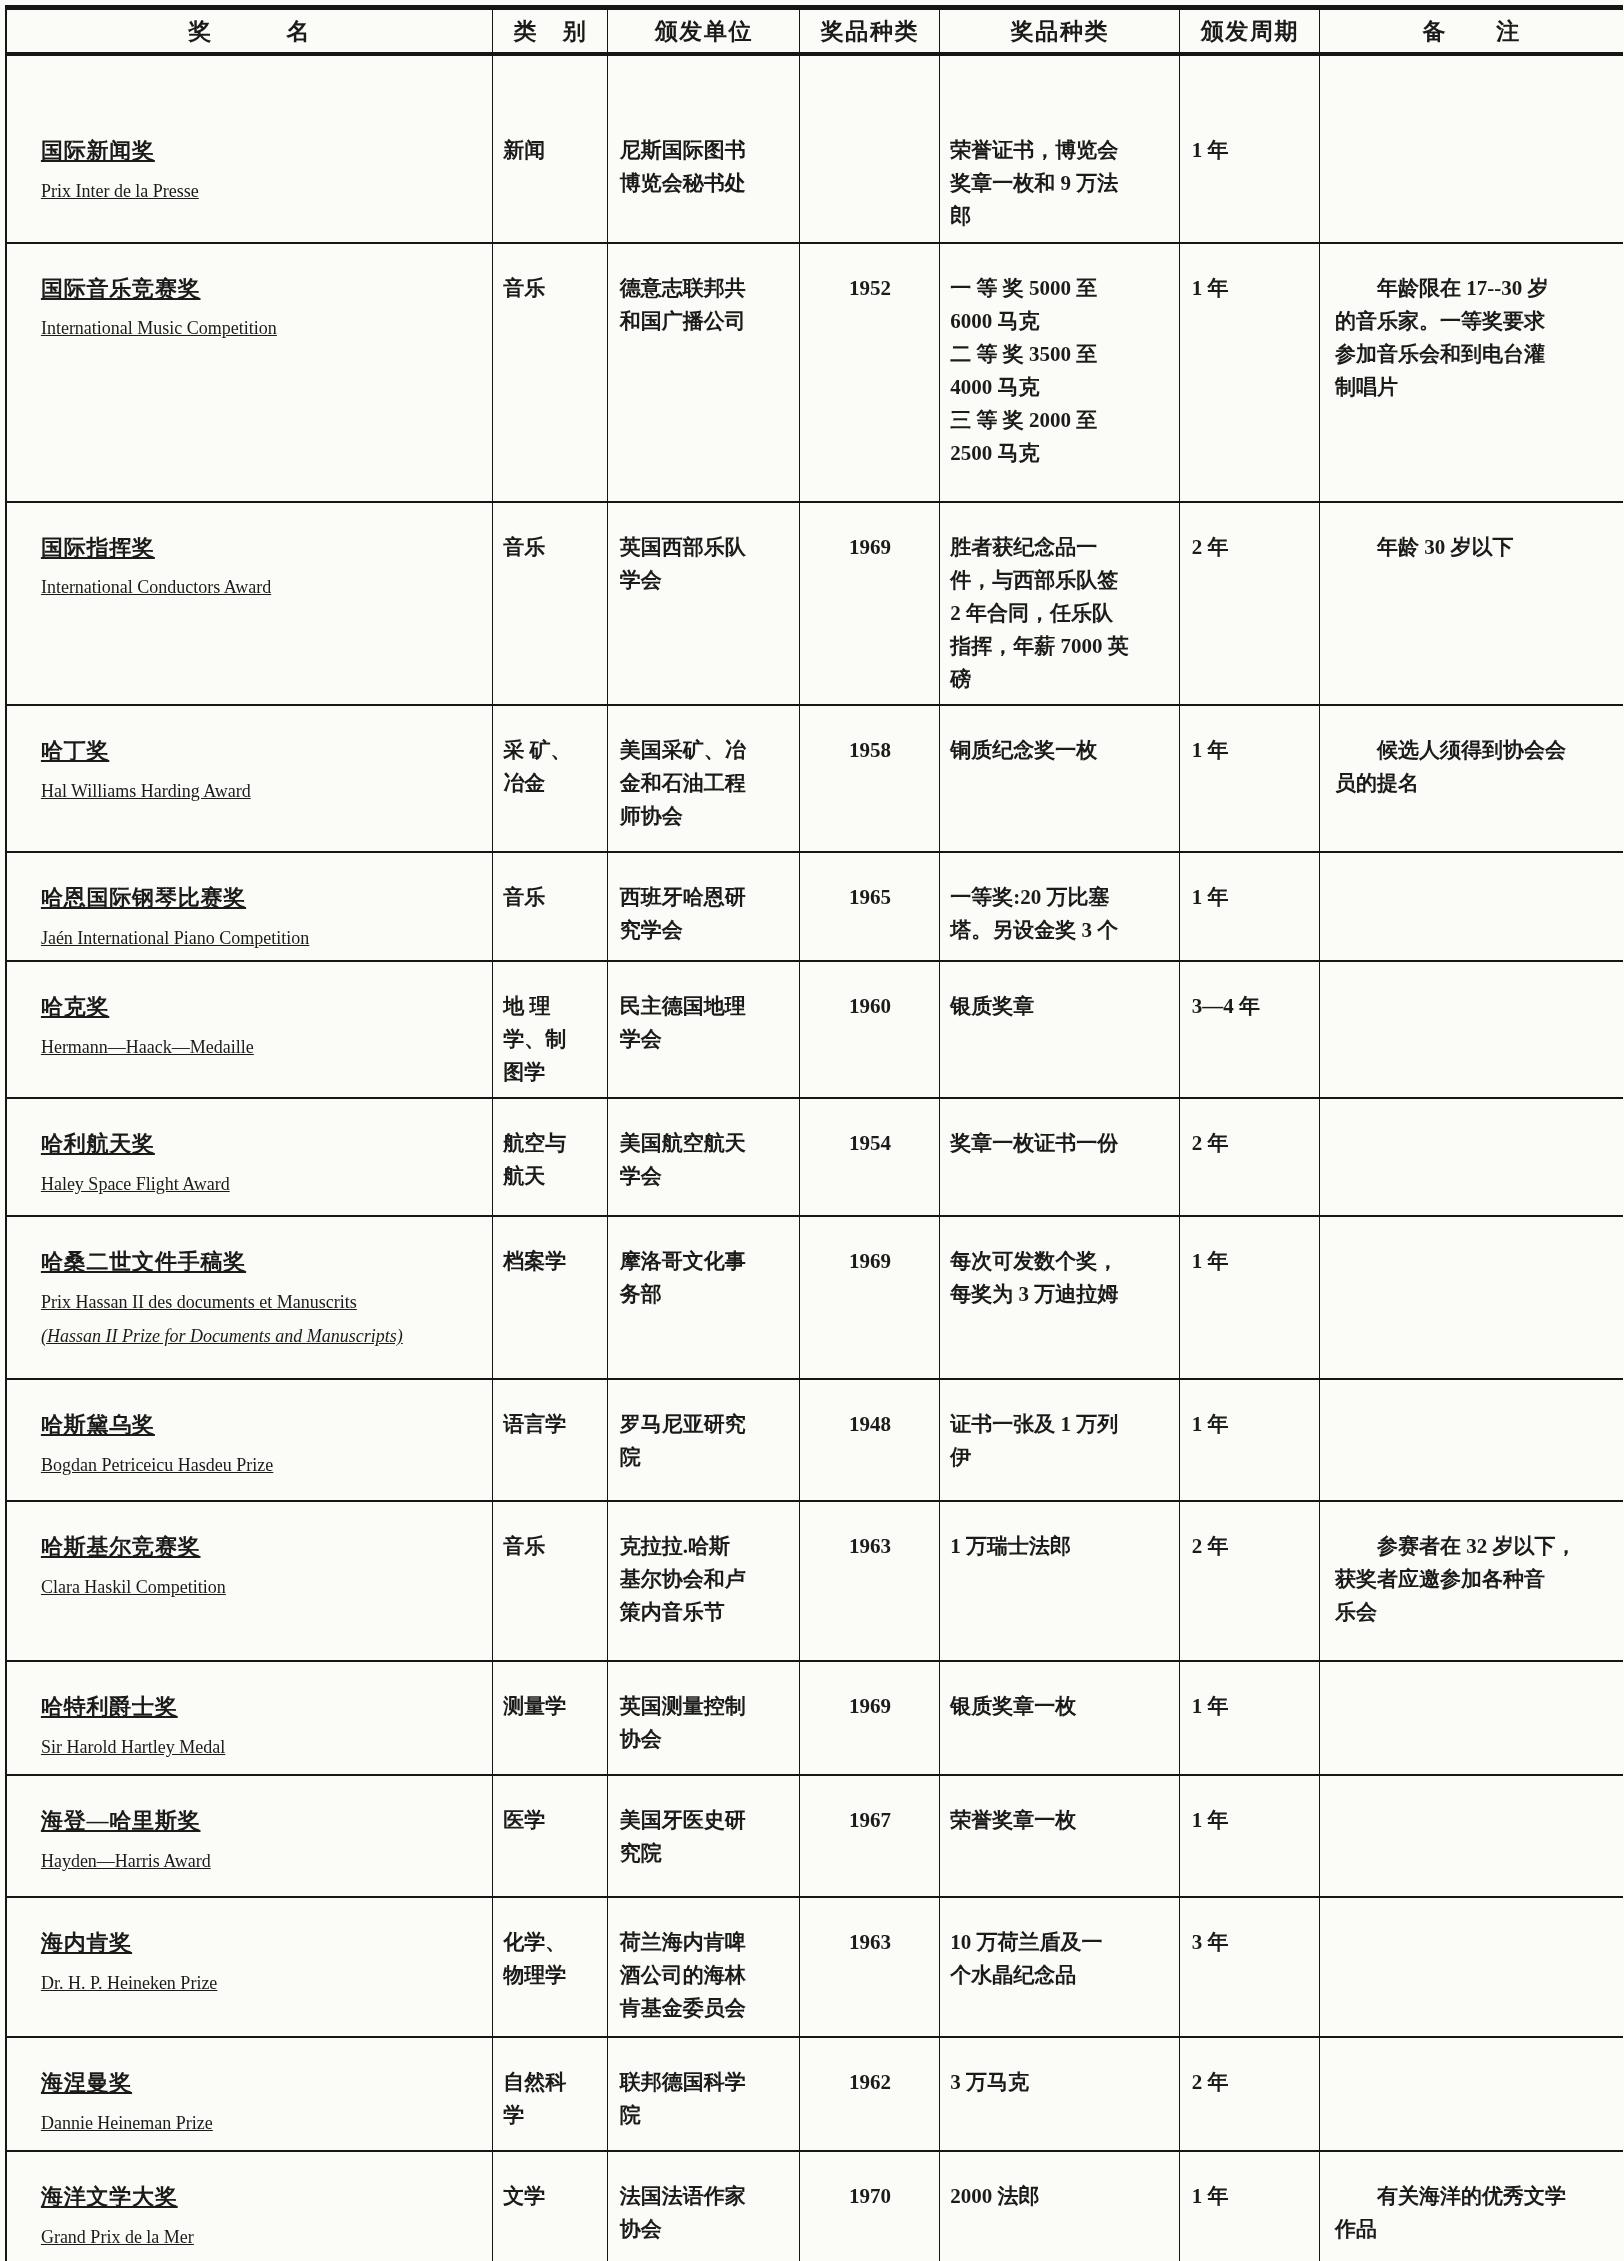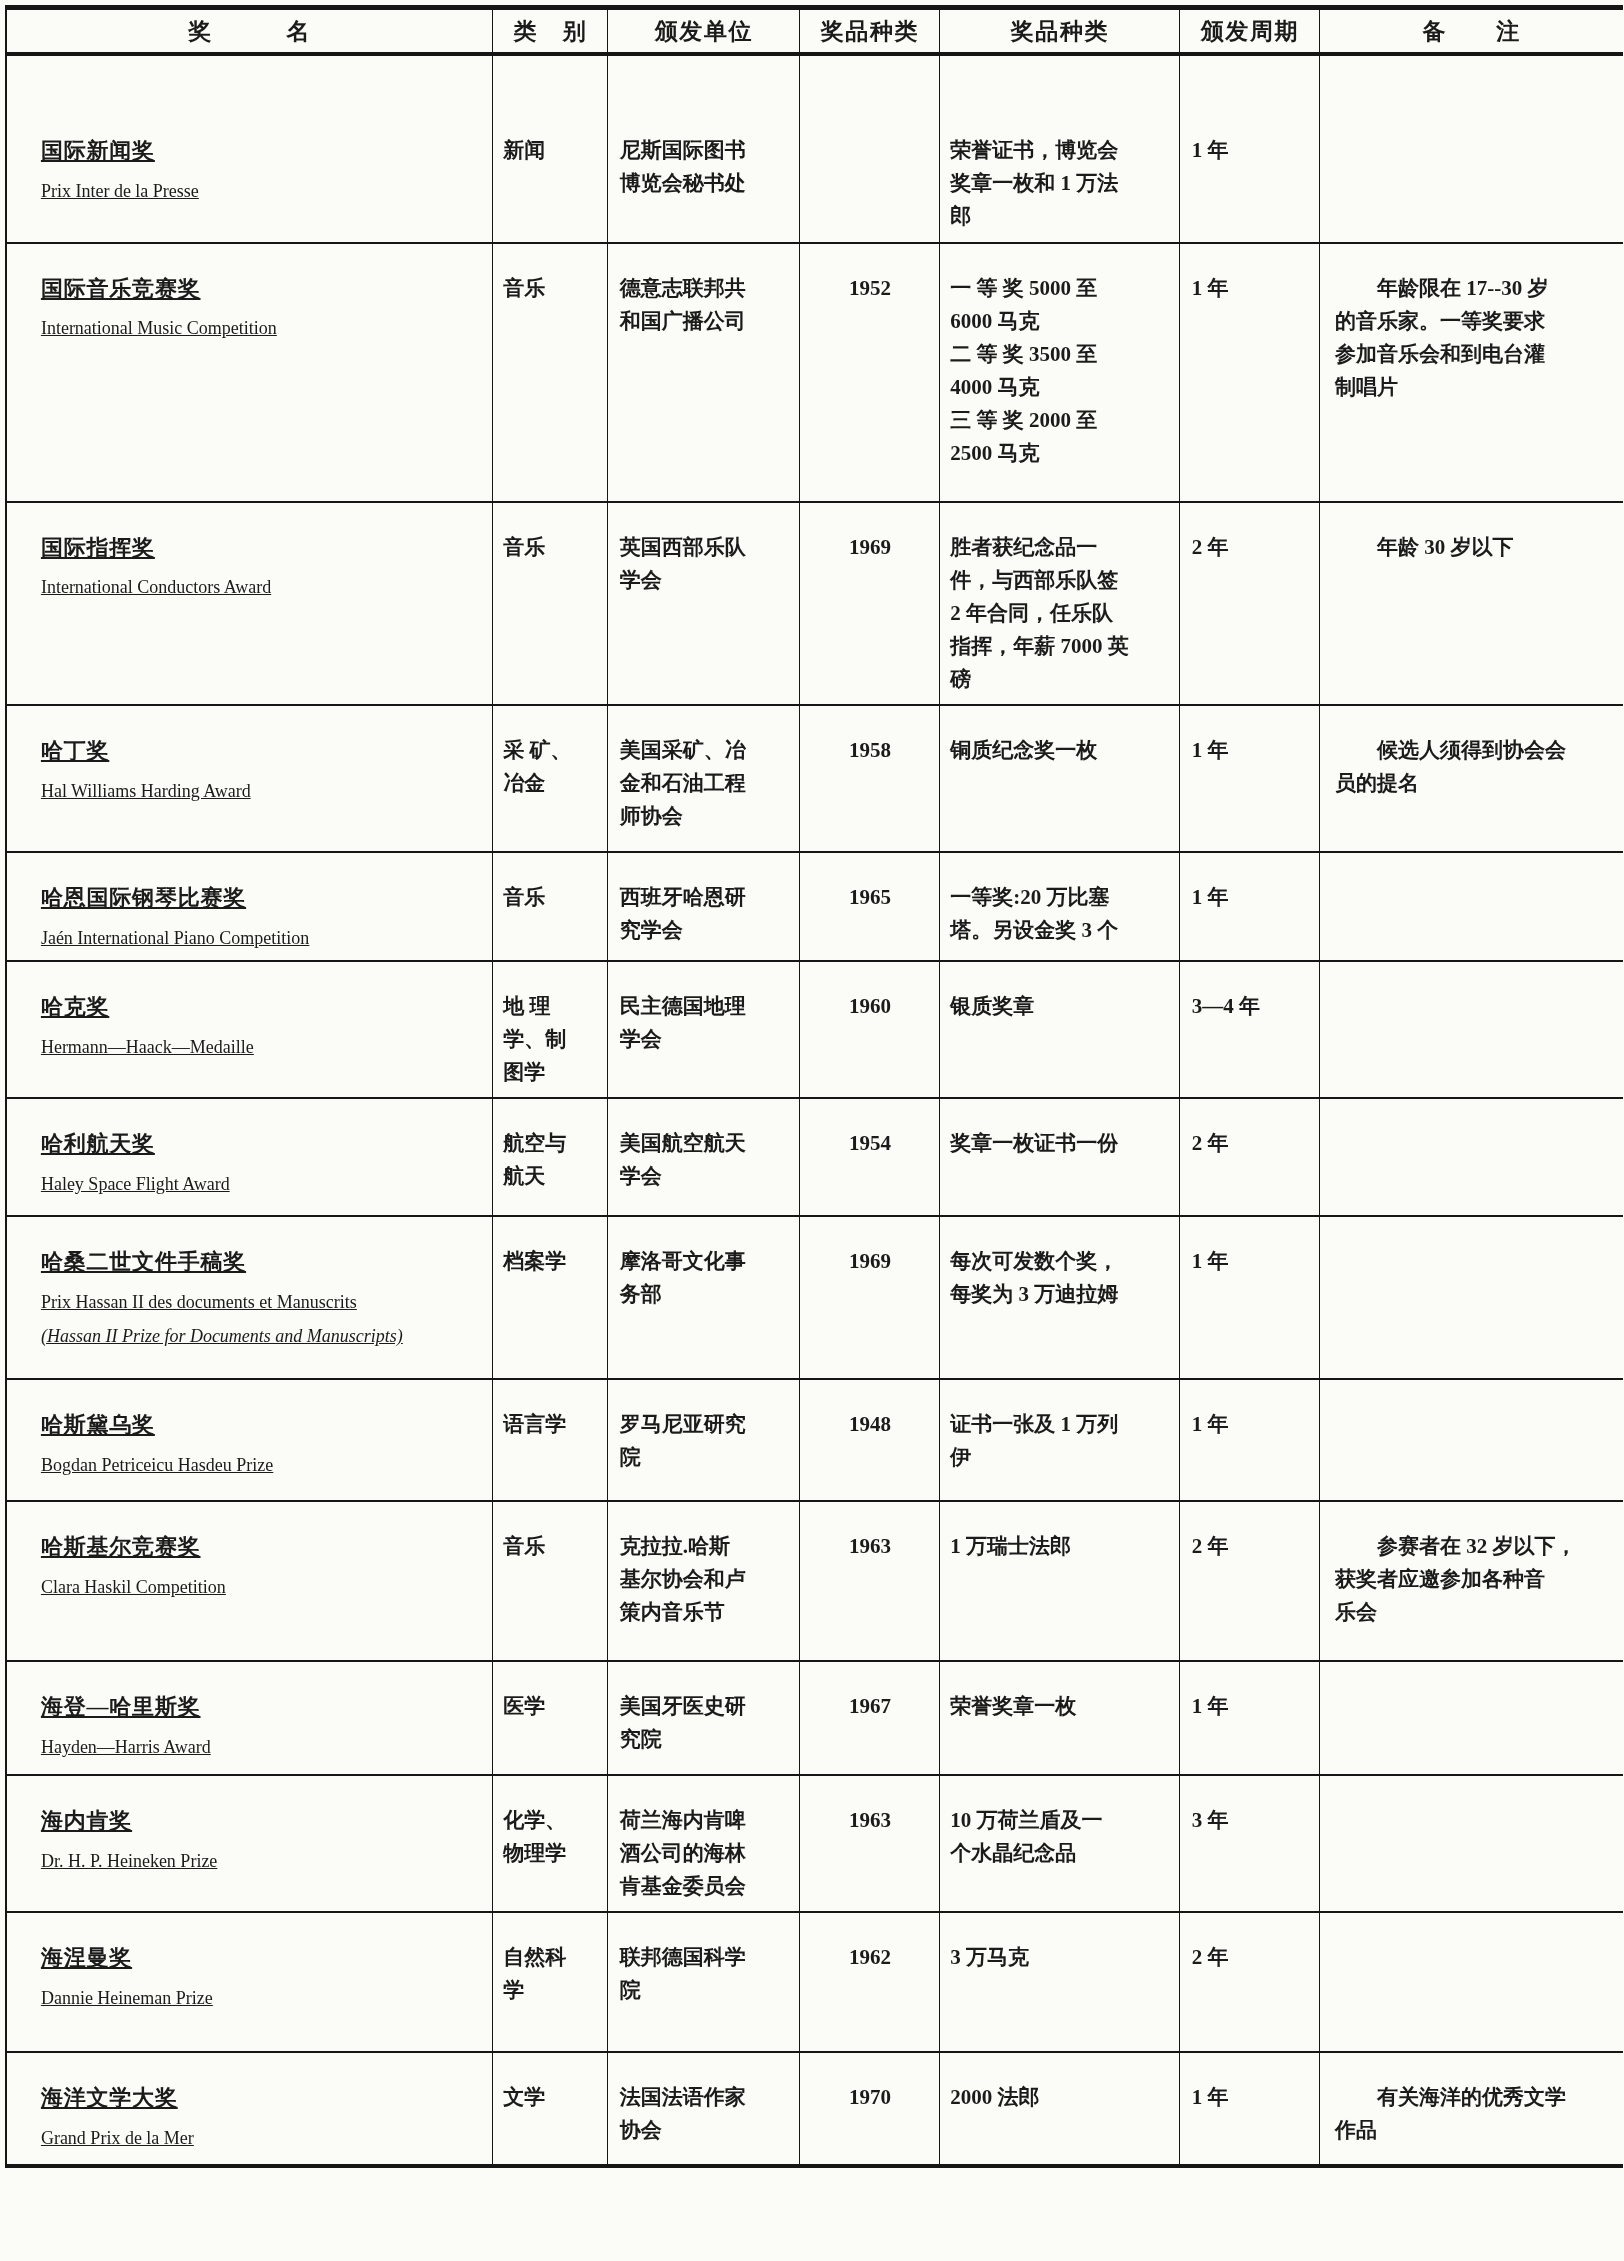--- a/index.html
+++ b/index.html
@@ -113,21 +113,21 @@
     <td class="c-name">
       <div class="cn">国际新闻奖</div>
       <div class="en">Prix Inter de la Presse</div>
 
     </td>
     <td class="c-cat pre">新闻</td>
     <td class="c-org pre">尼斯国际图书
 博览会秘书处</td>
     <td class="c-year"></td>
     <td class="c-prize pre">荣誉证书，博览会
-奖章一枚和 1 万法
+奖章一枚和 9 万法
 郎</td>
     <td class="c-cycle">1 年</td>
     <td class="c-notes pre"></td>
   </tr>
         <tr>
     <td class="c-name">
       <div class="cn">国际音乐竞赛奖</div>
       <div class="en">International Music Competition</div>
 
     </td>
@@ -270,20 +270,34 @@
 策内音乐节</td>
     <td class="c-year">1963</td>
     <td class="c-prize pre">1 万瑞士法郎</td>
     <td class="c-cycle">2 年</td>
     <td class="c-notes pre">参赛者在 32 岁以下，
 获奖者应邀参加各种音
 乐会</td>
   </tr>
         <tr>
     <td class="c-name">
+      <div class="cn">哈特利爵士奖</div>
+      <div class="en">Sir Harold Hartley Medal</div>
+
+    </td>
+    <td class="c-cat pre">测量学</td>
+    <td class="c-org pre">英国测量控制
+协会</td>
+    <td class="c-year">1969</td>
+    <td class="c-prize pre">银质奖章一枚</td>
+    <td class="c-cycle">1 年</td>
+    <td class="c-notes pre"></td>
+  </tr>
+        <tr>
+    <td class="c-name">
       <div class="cn">海登—哈里斯奖</div>
       <div class="en">Hayden—Harris Award</div>
 
     </td>
     <td class="c-cat pre">医学</td>
     <td class="c-org pre">美国牙医史研
 究院</td>
     <td class="c-year">1967</td>
     <td class="c-prize pre">荣誉奖章一枚</td>
     <td class="c-cycle">1 年</td>

